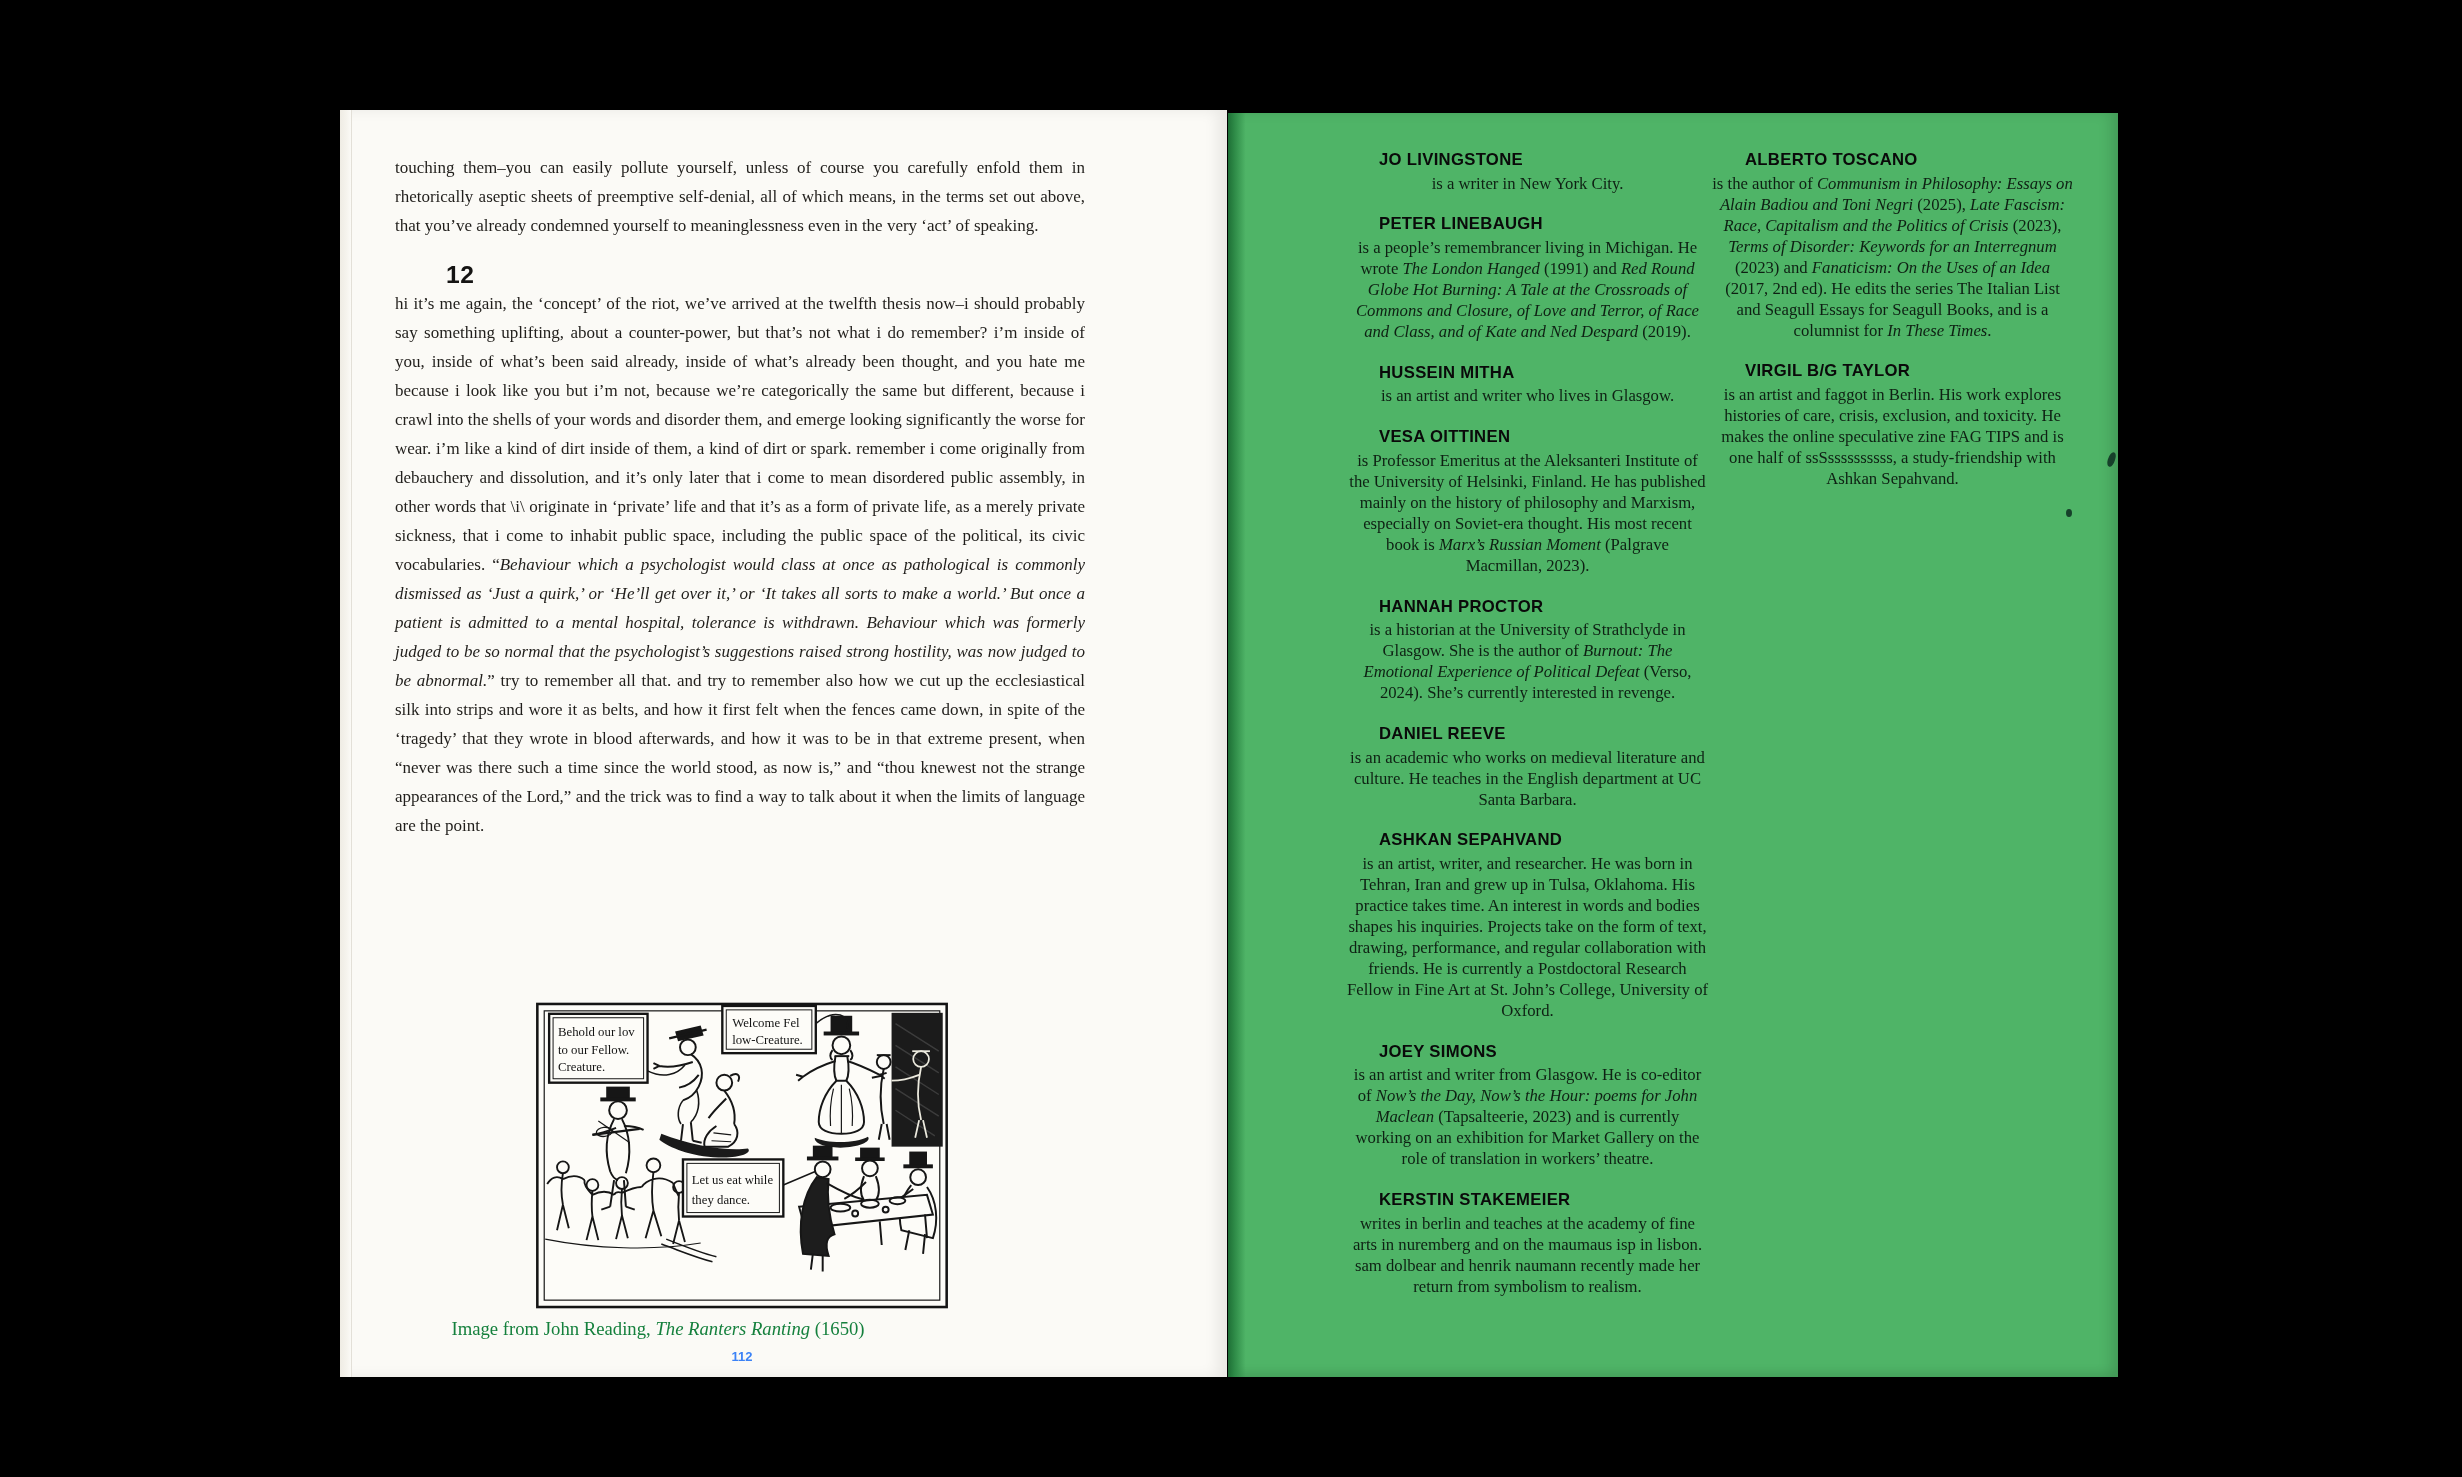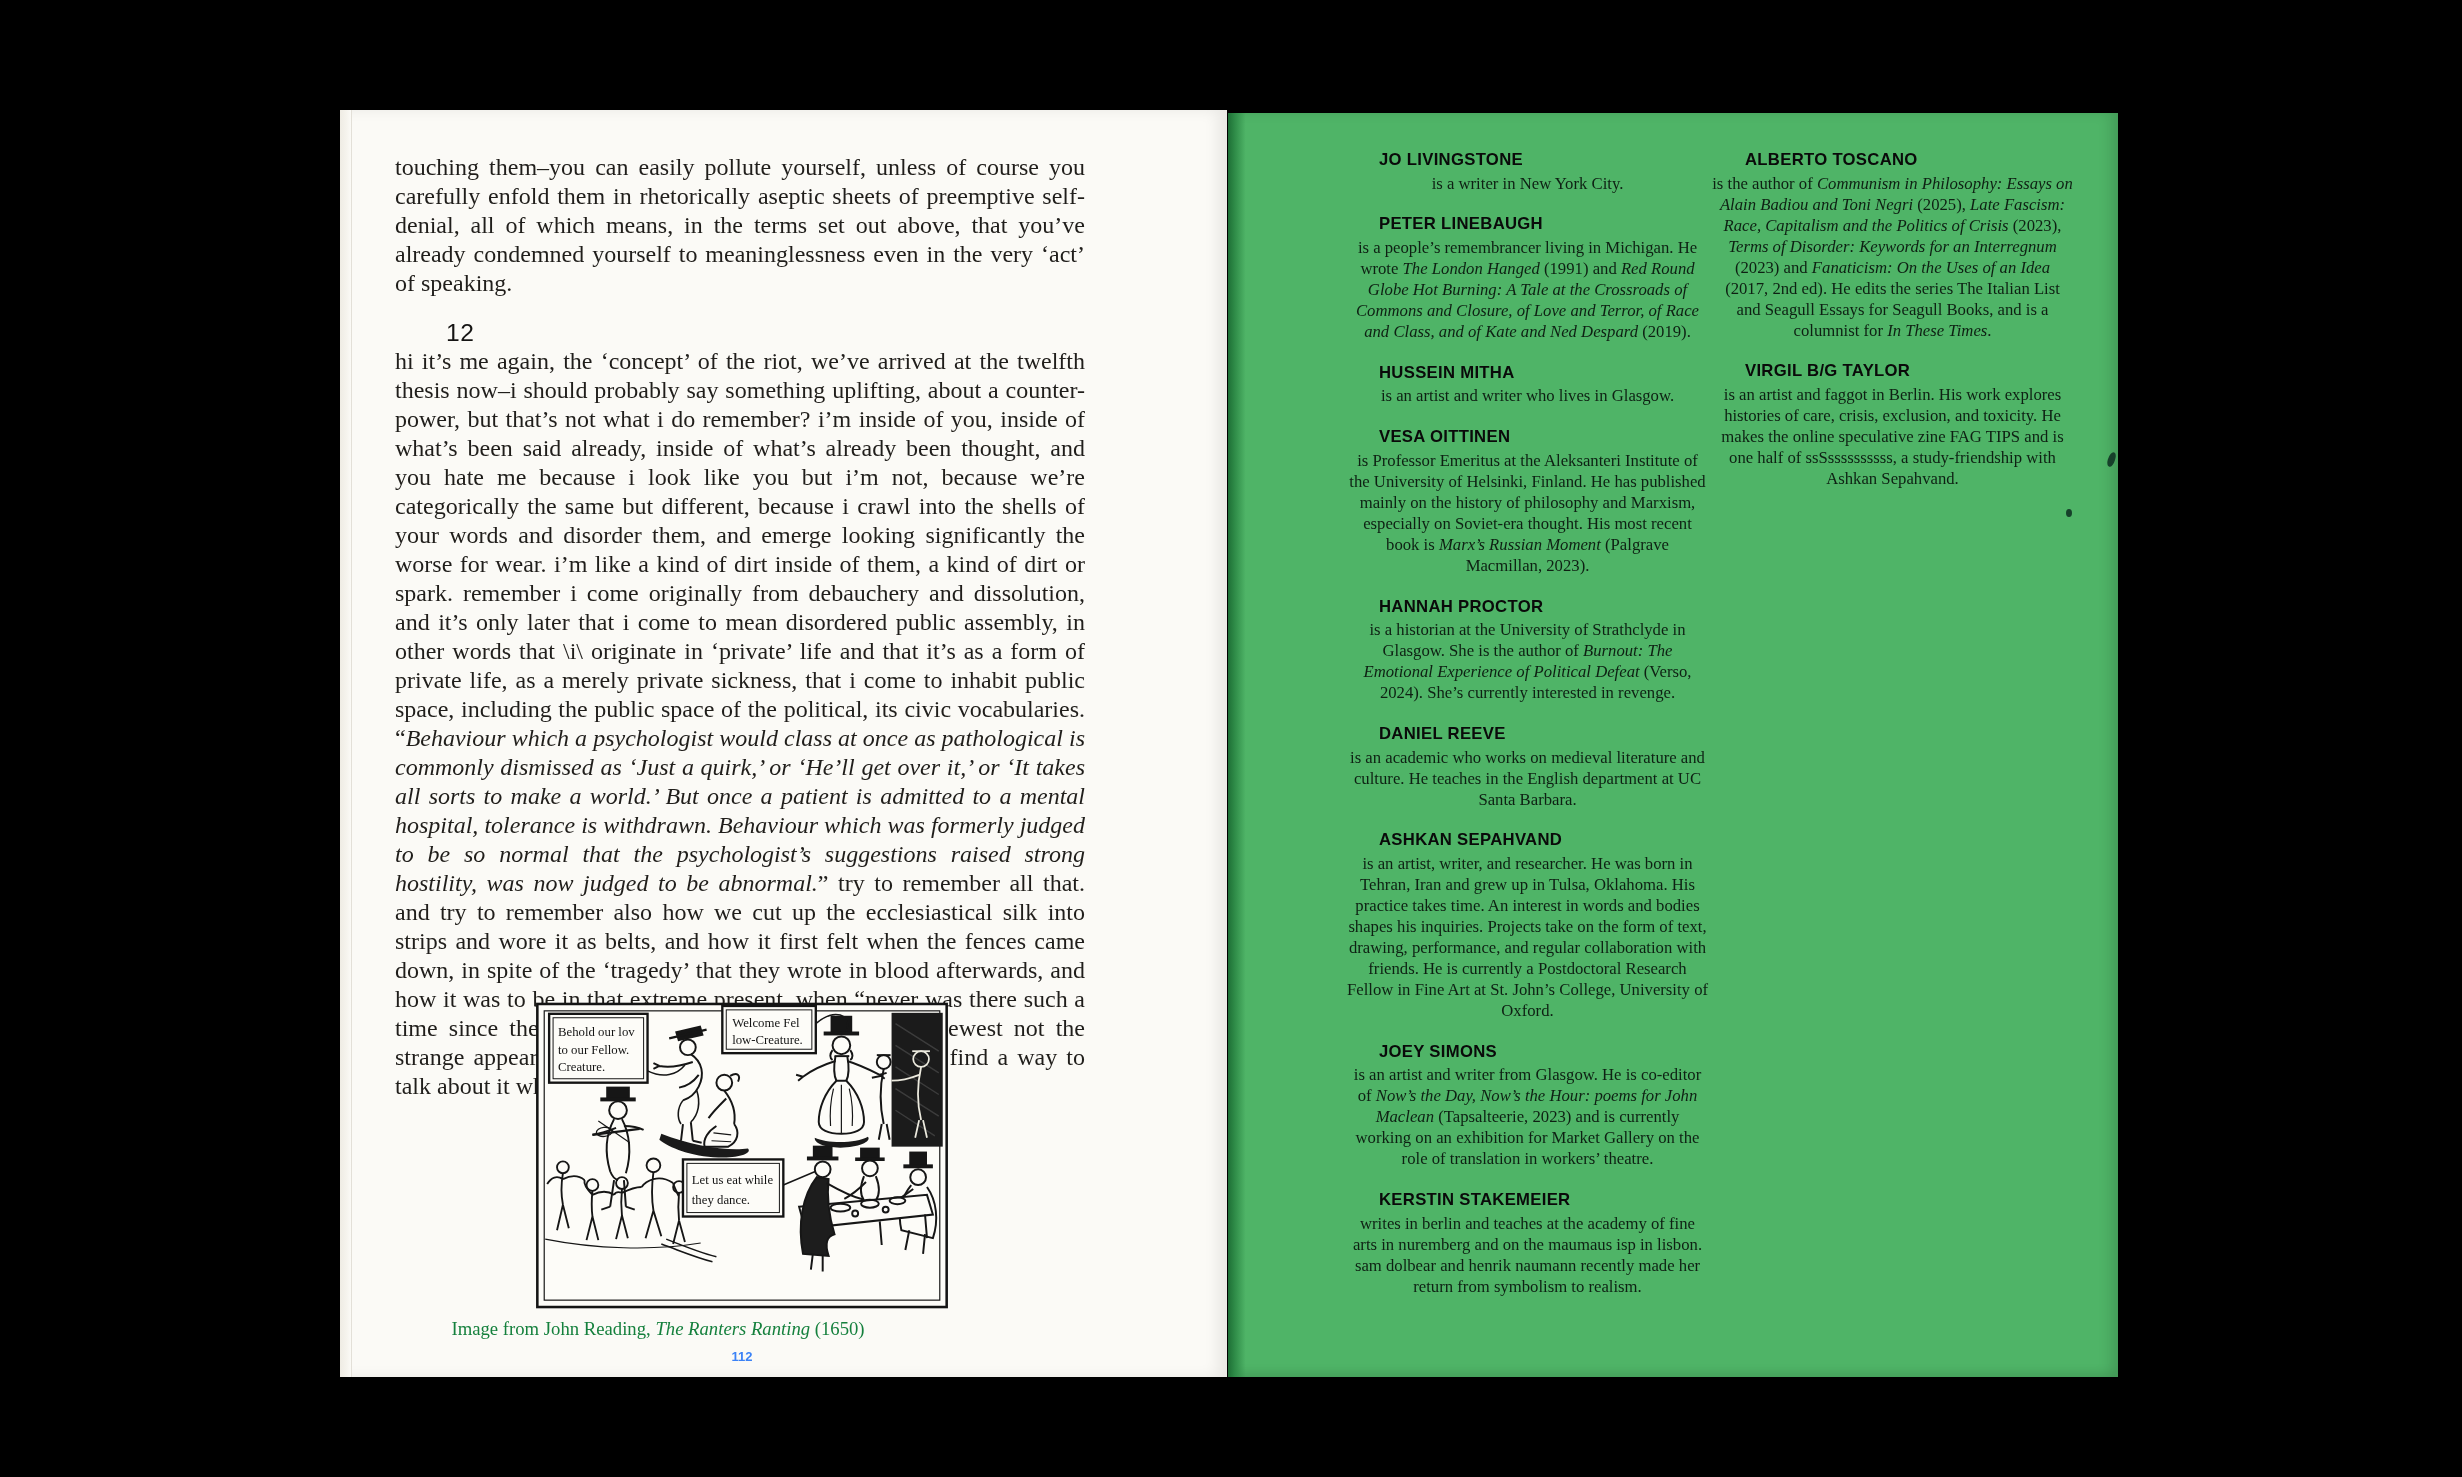--- a/index.html
+++ b/index.html
@@ -5,23 +5,23 @@
   html,body{margin:0;padding:0;background:#000;}
   .canvas{position:relative;width:2463px;height:1478px;background:#000;overflow:hidden;
           font-family:"Liberation Serif", serif;}
   
   .page-left{position:absolute;left:340px;top:110px;width:887px;height:1267px;
              background:#fbfaf6;box-shadow:inset -9.9px 0 13.8px rgba(0,0,0,.07);}
   .page-left::before{content:"";position:absolute;left:0;top:0;bottom:0;width:10.8px;
              background:linear-gradient(90deg,#efece4 0,#f6f4ee 6.9px,#fbfaf6 10.8px);
              border-right:1px solid #e3e0d8;}
   .textblock{position:absolute;left:55px;top:43px;width:690px;color:#201e1b;}
-  .body-text{margin:0;font-size:24px;line-height:29px;text-align:justify;}
+  .body-text{margin:0;font-size:17px;line-height:29px;text-align:justify;}
   .thesis-num{margin:21.7px 0 2px 51px;font-family:"Liberation Sans",sans-serif;
-             font-weight:normal;font-size:24.6px;line-height:25.6px;color:#151413;letter-spacing:0.5px;}
+             font-weight:bold;font-size:24.6px;line-height:25.6px;color:#151413;letter-spacing:0.5px;}
   .woodcut-fig{position:absolute;left:195px;top:892px;width:414px;margin:0;}
   .woodcut-fig svg{display:block;}
   .img-caption{margin:8.9px 0 0;font-size:18.7px;color:#15803d;text-align:center;
              transform:translateX(-84px);white-space:nowrap;}
   .pagenum{margin-top:9px;text-align:center;font-family:"Liberation Sans",sans-serif;
              font-weight:bold;font-size:13px;color:#3b82f6;}
   
   .page-right{position:absolute;left:1228px;top:113px;width:890px;height:1264px;
              background:var(--page-green,#4fb467);
              box-shadow:inset -8.9px 0 11.8px rgba(0,0,0,.10), inset 0 -5.9px 9.9px rgba(0,0,0,.06);}

